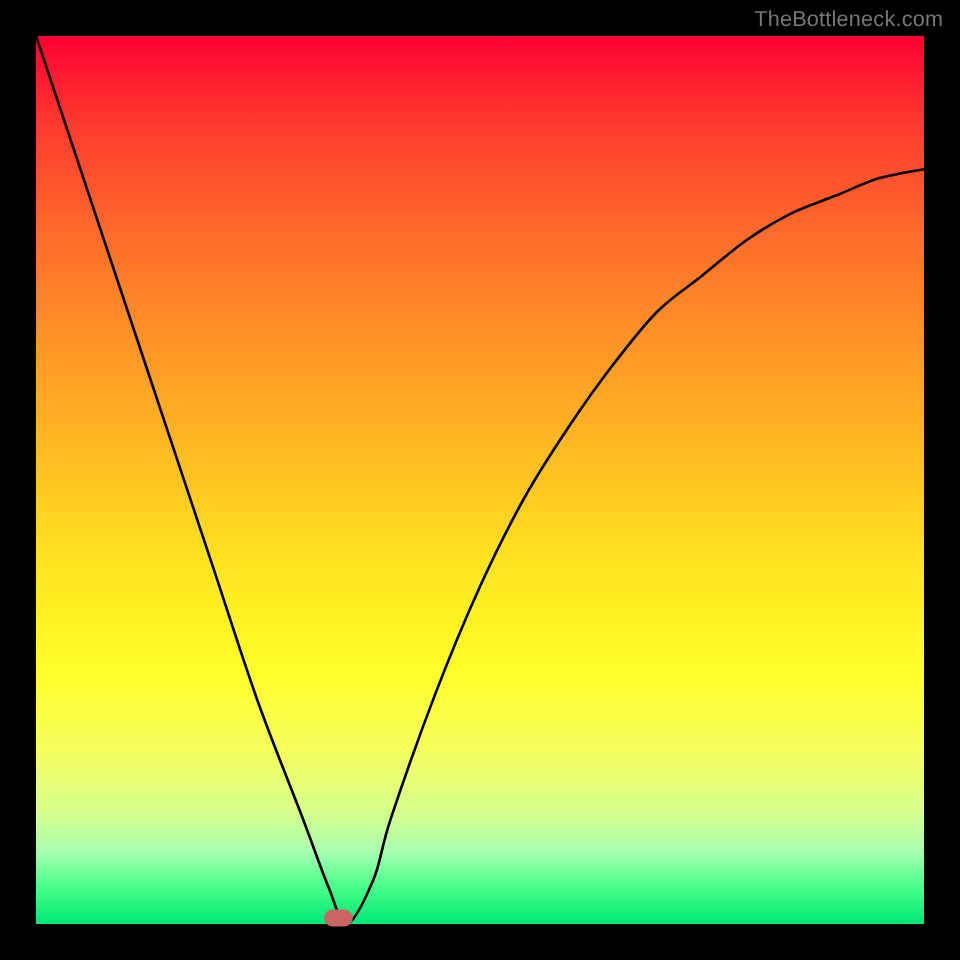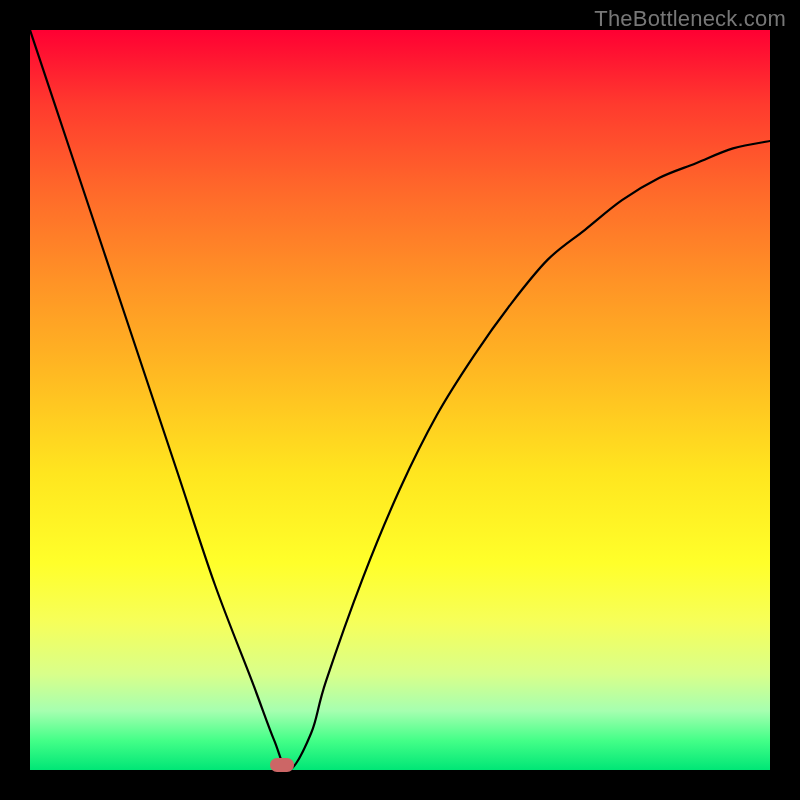--- a/index.html
+++ b/index.html
@@ -36,21 +36,21 @@
       #a6ffb0 92%,
       #44ff88 96%,
       #00e676 100%
     );
   }
   .watermark {
     position: absolute;
     top: 6px;
     right: 14px;
     color: #777;
-    font-size: 22px;
+    font-size: 18px;
     letter-spacing: 0.2px;
     user-select: none;
   }
   .curve-svg {
     position: absolute;
     left: 0;
     top: 0;
     width: 740px;
     height: 740px;
   }

